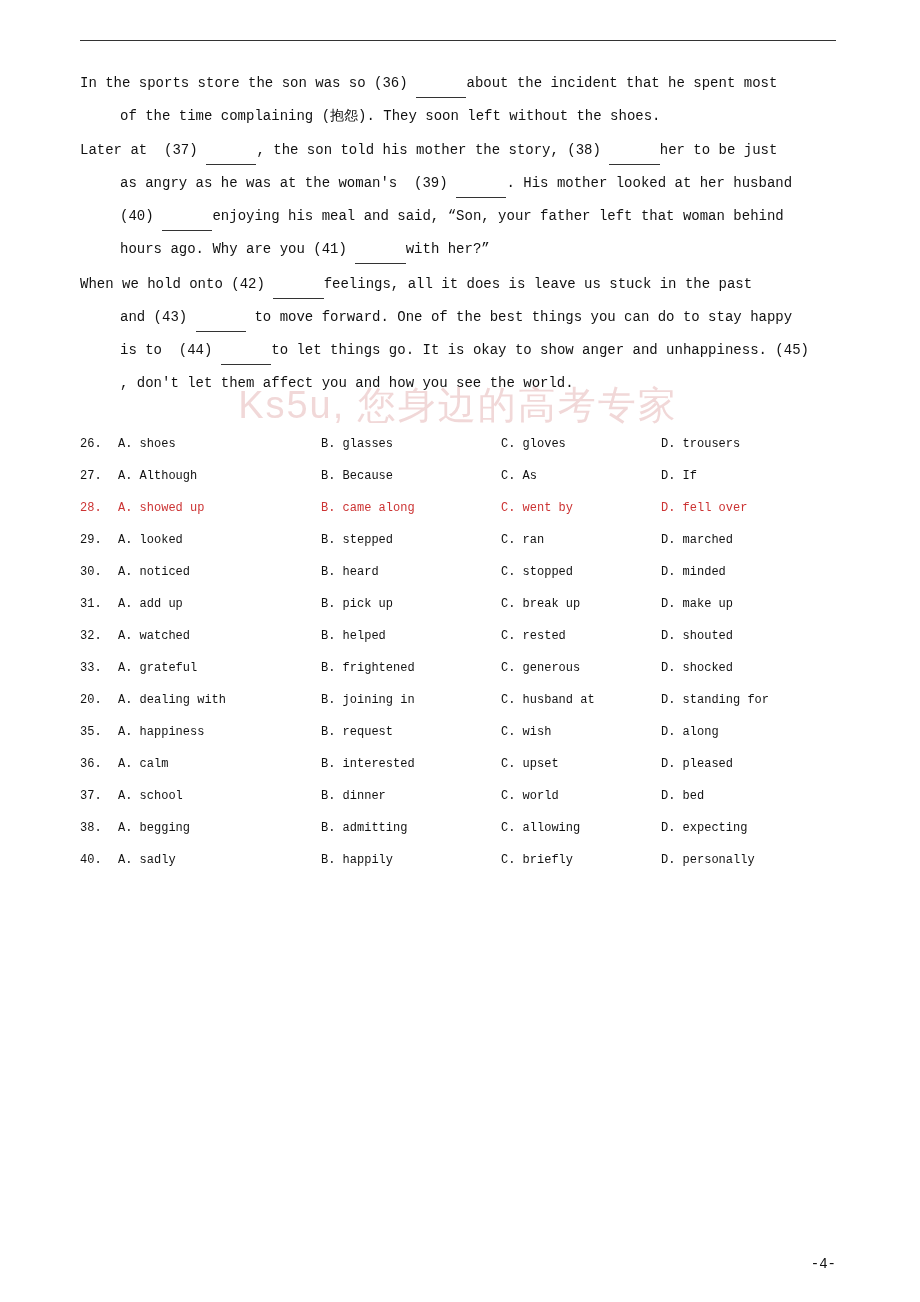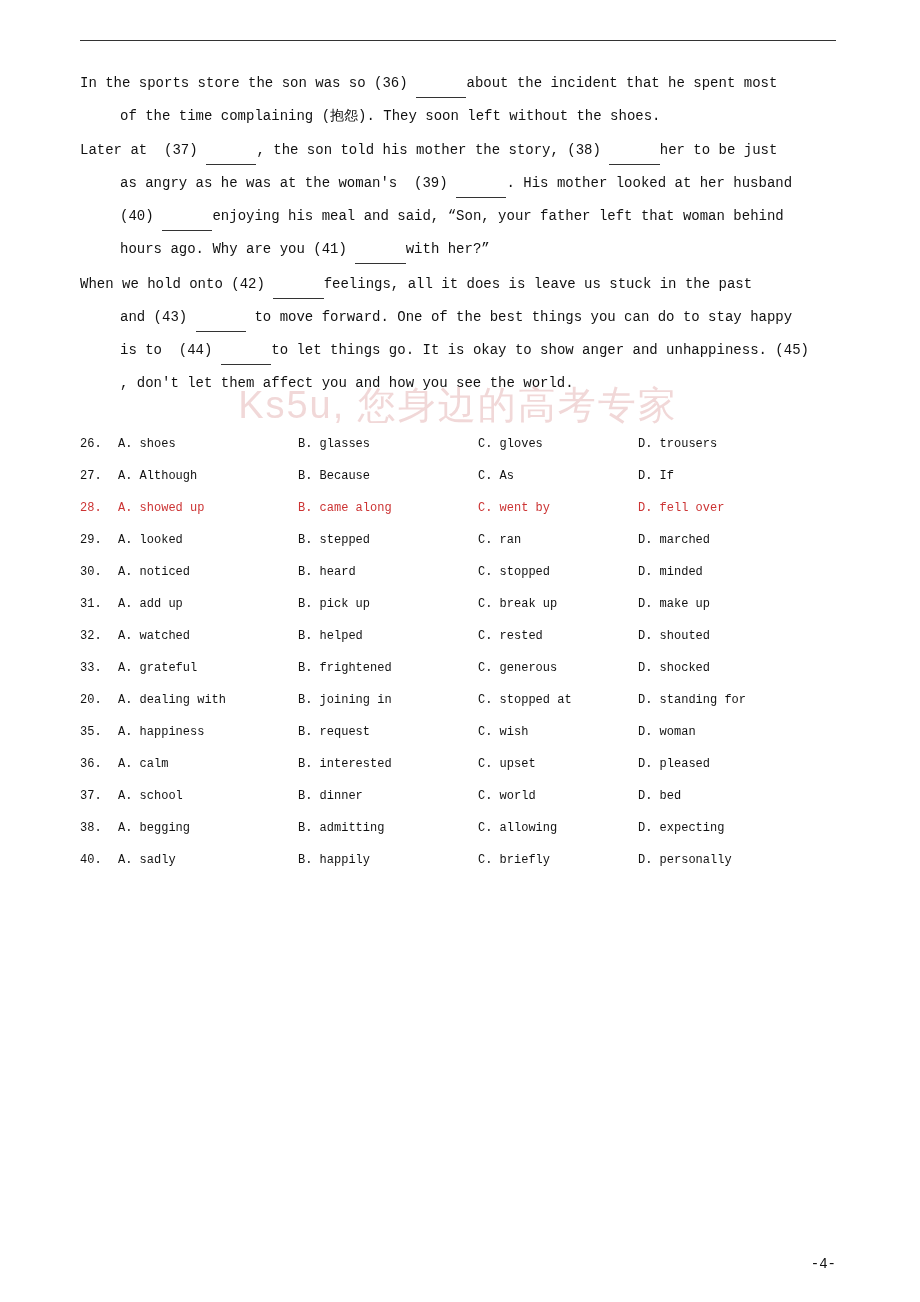--- a/index.html
+++ b/index.html
@@ -76,20 +76,21 @@
     }
 
     .q-option {
       min-width: 180px;
       padding-right: 10px;
     }
 
     .q-option-b {
       min-width: 180px;
       padding-right: 10px;
+      margin-left: 23px;
     }
 
     .q-option-c {
       min-width: 160px;
       padding-right: 10px;
     }
 
     .q-option-d {
       min-width: 160px;
     }
@@ -230,30 +231,30 @@
       <span class="q-option">A. grateful</span>
       <span class="q-option-b">B. frightened</span>
       <span class="q-option-c">C. generous</span>
       <span class="q-option-d">D. shocked</span>
     </div>
 
     <div class="question-row">
       <span class="q-number">20.</span>
       <span class="q-option">A. dealing with</span>
       <span class="q-option-b">B. joining in</span>
-      <span class="q-option-c">C. stopped at</span>
+      <span class="q-option-c">C. husband at</span>
       <span class="q-option-d">D. standing for</span>
     </div>
 
     <div class="question-row">
       <span class="q-number">35.</span>
       <span class="q-option">A. happiness</span>
       <span class="q-option-b">B. request</span>
       <span class="q-option-c">C. wish</span>
-      <span class="q-option-d">D. woman</span>
+      <span class="q-option-d">D. along</span>
     </div>
 
     <div class="question-row">
       <span class="q-number">36.</span>
       <span class="q-option">A. calm</span>
       <span class="q-option-b">B. interested</span>
       <span class="q-option-c">C. upset</span>
       <span class="q-option-d">D. pleased</span>
     </div>
 

